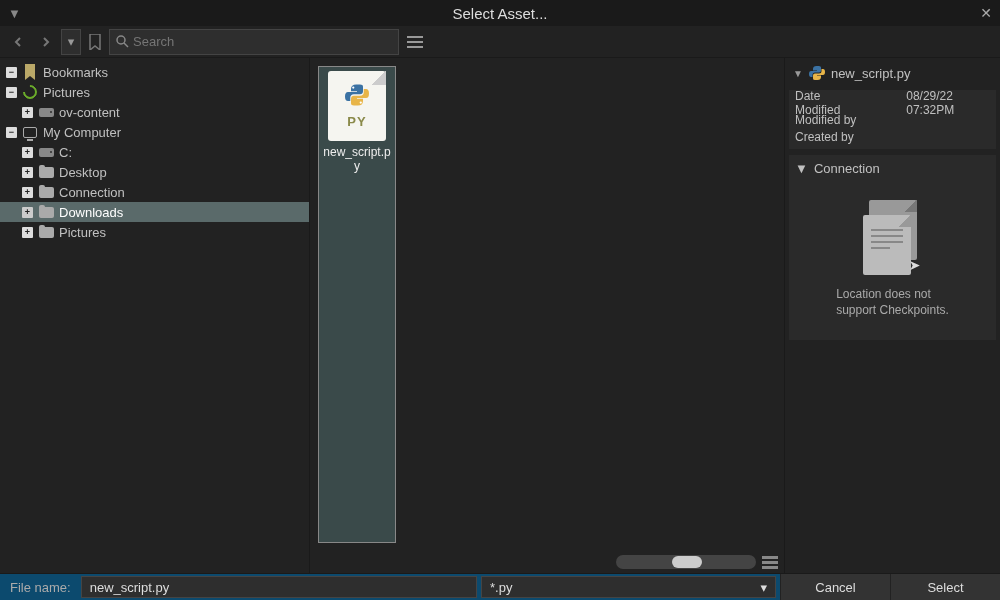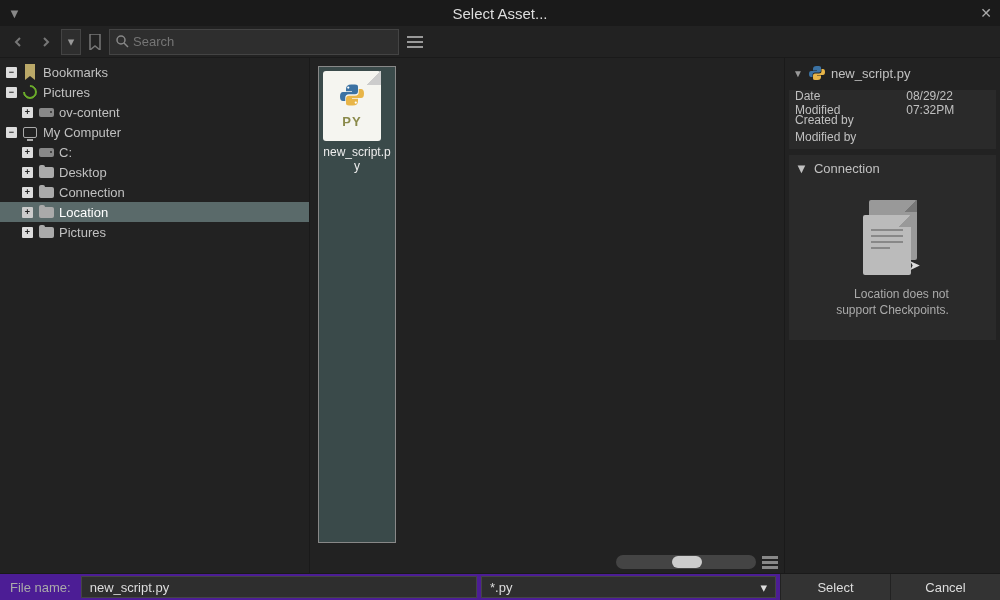--- a/index.html
+++ b/index.html
@@ -33,21 +33,21 @@
 .computer-icon { width: 14px; height: 11px; border: 1.5px solid #aaa; border-radius: 2px; position: relative; }
 .computer-icon::after { content: ''; position: absolute; bottom: -4px; left: 3px; width: 6px; height: 1.5px; background: #aaa; }
 .drive-icon { width: 15px; height: 9px; background: #888; border-radius: 2px; position: relative; }
 .drive-icon::after { content: ''; position:absolute; right: 2px; top: 3px; width: 2px; height: 2px; background: #444; }
 .folder-icon { width: 15px; height: 11px; background: #aaa; border-radius: 0 2px 2px 2px; position: relative; }
 .folder-icon::before { content: ''; position: absolute; top: -2px; left: 0; width: 6px; height: 3px; background: #aaa; border-radius: 2px 2px 0 0; }
 .connect-icon { width: 14px; height: 10px; background: #888; border-radius: 2px; position: relative; }
 
 .main { flex: 1; background: #222; display: flex; flex-direction: column; border-right: 1px solid #1a1a1a; }
 .file-grid { flex: 1; padding: 8px; display: flex; align-wrap: wrap; align-content: flex-start; }
-.file-item { width: 78px; display: flex; flex-direction: column; align-items: flex-start; padding: 4px; border: 1px solid #888; background: #3a4a4a; cursor: pointer; }
+.file-item { width: 78px; display: flex; flex-direction: column; align-items: center; padding: 4px; border: 1px solid #888; background: #3a4a4a; cursor: pointer; }
 .file-thumb { width: 58px; height: 70px; background: #f5f5f0; border-radius: 3px; position: relative; display: flex; flex-direction: column; align-items: center; justify-content: space-around; padding: 8px 4px; }
 .file-thumb::after { content: ''; position: absolute; top: 0; right: 0; width: 14px; height: 14px; background: linear-gradient(135deg, transparent 48%, #ccc 50%); }
 .py-logo { width: 24px; height: 24px; }
 .py-text { font-size: 13px; color: #8a8a4a; font-weight: bold; letter-spacing: 1px; }
 .file-name { font-size: 12px; color: #eee; text-align: center; margin-top: 4px; word-break: break-all; line-height: 1.2; }
 
 .main-bottom { height: 22px; display: flex; justify-content: flex-end; align-items: center; padding: 0 6px; gap: 6px; background: #222; }
 .zoom-slider { width: 140px; height: 14px; background: #444; border-radius: 7px; position: relative; }
 .zoom-thumb { position: absolute; left: 40%; top: 1px; width: 30px; height: 12px; background: #ccc; border-radius: 6px; }
 .view-toggle { width: 16px; display: flex; flex-direction: column; gap: 2px; }
@@ -62,23 +62,23 @@
 .checkpoints { background: #2a2a2a; padding: 6px; }
 .cp-header { display: flex; align-items: center; gap: 6px; margin-bottom: 8px; font-size: 13px; }
 .cp-body { display: flex; flex-direction: column; align-items: center; padding: 16px 8px; }
 .doc-icon { width: 60px; height: 75px; position: relative; margin-bottom: 12px; }
 .doc-back { position: absolute; top: 0; right: 6px; width: 48px; height: 60px; background: #999; border-radius: 2px; }
 .doc-back::after { content:''; position:absolute; top:0; right:0; width:12px; height:12px; background: linear-gradient(135deg, transparent 48%, #777 50%); }
 .doc-front { position: absolute; bottom: 0; left: 0; width: 48px; height: 60px; background: #bbb; border-radius: 2px; padding: 14px 8px 8px 8px; }
 .doc-front::after { content:''; position:absolute; top:0; right:0; width:12px; height:12px; background: linear-gradient(135deg, transparent 48%, #999 50%); }
 .doc-line { height: 2px; background: #888; margin-bottom: 4px; }
 .cursor-icon { position: absolute; bottom: 2px; right: 2px; color: #ddd; font-size: 14px; }
-.cp-text { font-size: 12px; color: #aaa; text-align: right; line-height: 1.3; }
-
-.footer { height: 27px; background: #4c1d95; display: flex; align-items: center; border-top: 1px solid #1a1a1a; }
+.cp-text { font-size: 12px; color: #aaa; text-align: left; line-height: 1.3; }
+
+.footer { height: 27px; background: #0c4a6e; display: flex; align-items: center; border-top: 1px solid #1a1a1a; }
 .footer-label { padding: 0 10px; font-size: 13px; color: #aaa; }
 .footer-input { flex: 1; height: 22px; background: #2e2e2e; border: 1px solid #444; color: #ddd; padding: 0 8px; font-size: 13px; outline: none; }
 .footer-select { width: 295px; height: 22px; background: #2e2e2e; border: 1px solid #444; color: #ddd; padding: 0 8px; font-size: 13px; display: flex; align-items: center; justify-content: space-between; margin: 0 4px; cursor: pointer; }
 .footer-btn { width: 110px; height: 27px; background: #333; border: none; color: #ddd; cursor: pointer; border-left: 1px solid #222; font-size: 13px; }
 </style>
 </head>
 <body>
 
 <div class="titlebar">
   <span class="titlebar-dropdown">▼</span>
@@ -168,21 +168,21 @@
       <span class="icon">
           <span class="folder-icon"></span>
         </span>
       <span>Connection</span>
     </div>
     <div class="tree-item indent1 selected">
       <span class="expander" style="background:#ccc">+</span>
       <span class="icon">
           <span class="folder-icon"></span>
         </span>
-      <span>Location</span>
+      <span>Downloads</span>
     </div>
     <div class="tree-item indent1">
       <span class="expander">+</span>
       <span class="icon">
           <span class="folder-icon"></span>
         </span>
       <span>Pictures</span>
     </div>
   </div>
 
@@ -221,25 +221,25 @@
           <path d="M17 30 q7 0 7 -6 v-3 h-8 v-1 h12 q4 0 4 -6 q0 -6 -4 -6 h-3 v4 q0 5 -5 5 h-8 q-4 0 -4 4 v6 q0 3 4 3 z" fill="#e8b548"></path>
         </svg>
       <span>new_script.py</span>
     </div>
     <div class="meta-block">
       <div class="meta-row">
           <span>Date Modified</span>
           <span>08/29/22 07:32PM</span>
         </div>
       <div class="meta-row">
+          <span>Modified by</span>
+          <span></span>
+        </div>
+      <div class="meta-row">
           <span>Created by</span>
-          <span></span>
-        </div>
-      <div class="meta-row">
-          <span>Modified by</span>
           <span></span>
         </div>
     </div>
     <div class="checkpoints">
       <div class="cp-header">
         <span class="caret">▼</span>
         <span>Connection</span>
       </div>
       <div class="cp-body">
         <div class="doc-icon">
@@ -261,15 +261,15 @@
   </div>
 </div>
 
 <div class="footer">
   <span class="footer-label">File name:</span>
   <input class="footer-input" value="new_script.py" style="">
   <div class="footer-select">
     <span>*.py</span>
     <span>▾</span>
   </div>
+  <button class="footer-btn">Cancel</button>
   <button class="footer-btn">Select</button>
-  <button class="footer-btn">Cancel</button>
 </div>
 
 </body></html>

